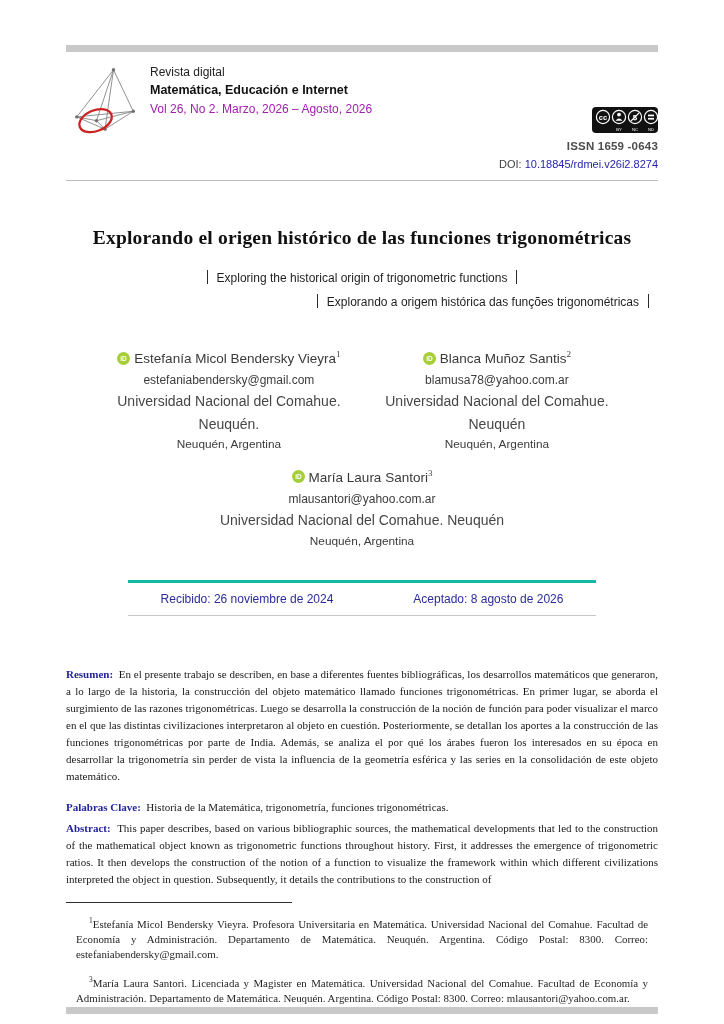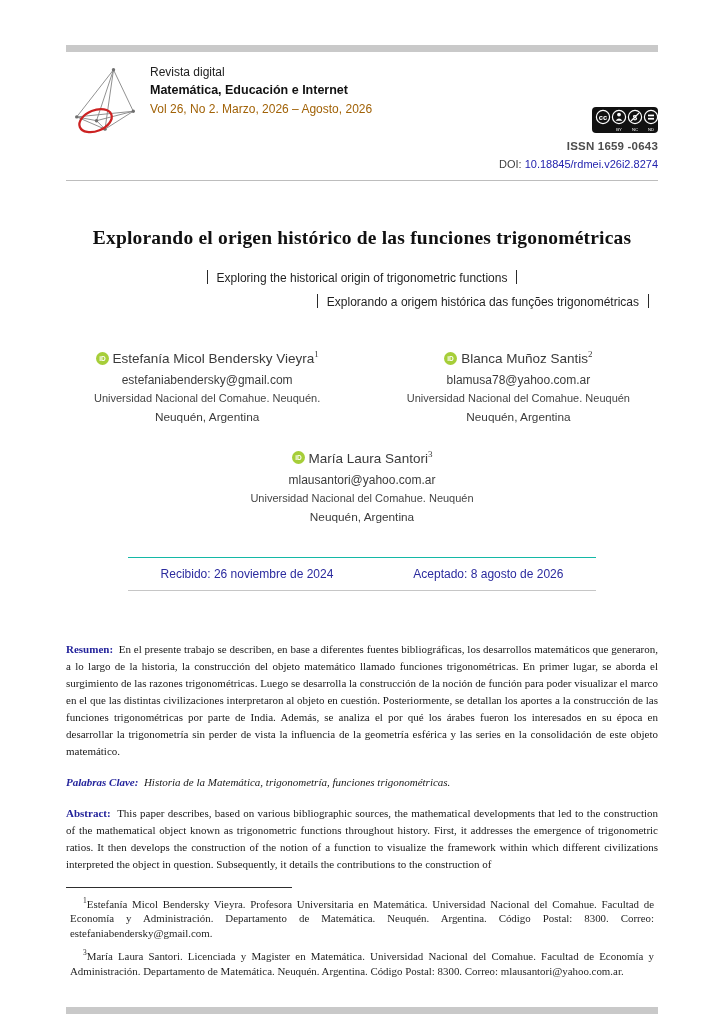--- a/index.html
+++ b/index.html
@@ -17,60 +17,60 @@
   .rule-bar{height:7px;background:#c9c9c9;width:100%;}
   .bottom-bar{position:absolute;left:66px;right:66px;bottom:10px;height:7px;background:#c9c9c9;}
 
   
   .masthead{display:flex;align-items:flex-start;padding:9px 0 10px 0;border-bottom:1px solid #bdbdbd;}
   .logo{flex:0 0 auto;margin:2px 12px 0 6px;}
   .journal-info{line-height:1.5;padding-top:2px;}
   .journal-info .l1{font-size:12px;color:#222;}
   .journal-info .l2{font-size:12.5px;font-weight:bold;color:#111;}
   .journal-info .l3{font-size:12px;font-weight:bold;color:#2323ae;text-decoration:none;display:block;}
-  .journal-info .l4{font-size:12px;color:#a16207;}
+  .journal-info .l4{font-size:12px;color:#a21caf;}
   .issn-block{margin-left:auto;text-align:right;display:flex;flex-direction:column;align-items:flex-end;gap:6px;padding-top:2px;margin-top:44px;}
   .issn{font-size:11.5px;font-weight:bold;color:#4d4d4d;letter-spacing:.2px;}
   .doi{font-size:11px;color:#3f3f3f;}
   .doi a{color:#2323ae;text-decoration:none;}
 
   
   .title{margin:46px 0 0 0;text-align:center;font-family:"Liberation Serif",serif;
          font-size:19.5px;font-weight:bold;color:#101010;letter-spacing:.2px;}
   .subtitle{margin-top:21px;text-align:center;font-size:12px;color:#1f1f1f;}
   .subtitle + .subtitle{margin-top:9px;text-align:right;}
   .vbar{display:inline-block;width:1px;height:14px;background:#2a2a2a;vertical-align:-2px;margin:0 9px;}
 
   
-  .authors-row{display:flex;justify-content:space-between;padding:0 28px;margin-top:38px;}
+  .authors-row{display:flex;padding:0 28px;margin-top:38px;}
   .author-card{text-align:center;line-height:1.6;}
   .author-card .name{font-size:13.5px;color:#3a3a3a;}
   .author-card .name sup{font-size:9px;font-family:"Liberation Serif",serif;}
   .author-card .email{font-size:12px;color:#3c3c3c;}
-  .author-card .affil{font-size:11px;color:#464646;}
+  .author-card .affil{font-size:14px;color:#464646;}
   .author-card .loc{font-size:11.8px;color:#3c3c3c;}
-  .author-center{display:flex;justify-content:center;margin-top:20px;}
+  .author-center{display:flex;justify-content:center;margin-top:12px;}
   .orcid{display:inline-block;vertical-align:-2px;margin-right:4px;cursor:pointer;}
 
   
-  .dates-box{margin:30px auto 0 auto;width:468px;border-top:1px solid #14b8a6;border-bottom:1px solid #c6c6c6;
+  .dates-box{margin:30px auto 0 auto;width:468px;border-top:3px solid #14b8a6;border-bottom:1px solid #c6c6c6;
              padding:9px 0;display:flex;justify-content:center;gap:80px;font-size:12px;color:#2b2b9e;}
 
   
   .body-block{margin-top:50px;}
   p.body{font-family:"Liberation Serif",serif;font-size:11px;line-height:17px;
          text-align:justify;color:#181818;margin:0 0 14px 0;}
   p.body .label{font-weight:bold;color:#23239b;}
-  p.keywords{margin-bottom:14px;font-style:italic;}
+  p.keywords{margin-bottom:4px;}
 
   
   .footnotes{margin-top:6px;}
   .fn-rule{width:226px;border-top:1px solid #2e2e2e;margin:0 0 5px 0;}
   p.footnote{font-family:"Liberation Serif",serif;font-size:10.9px;line-height:15px;
-             text-align:justify;color:#1f1f1f;margin:4px;text-indent:13px;}
+             text-align:justify;color:#1f1f1f;margin:10px;text-indent:13px;}
   p.footnote sup{font-size:7.5px;}
 </style>
 </head>
 <body>
 
 <div class="page">
 
   <div class="rule-bar"></div>
 
   <div class="masthead">

